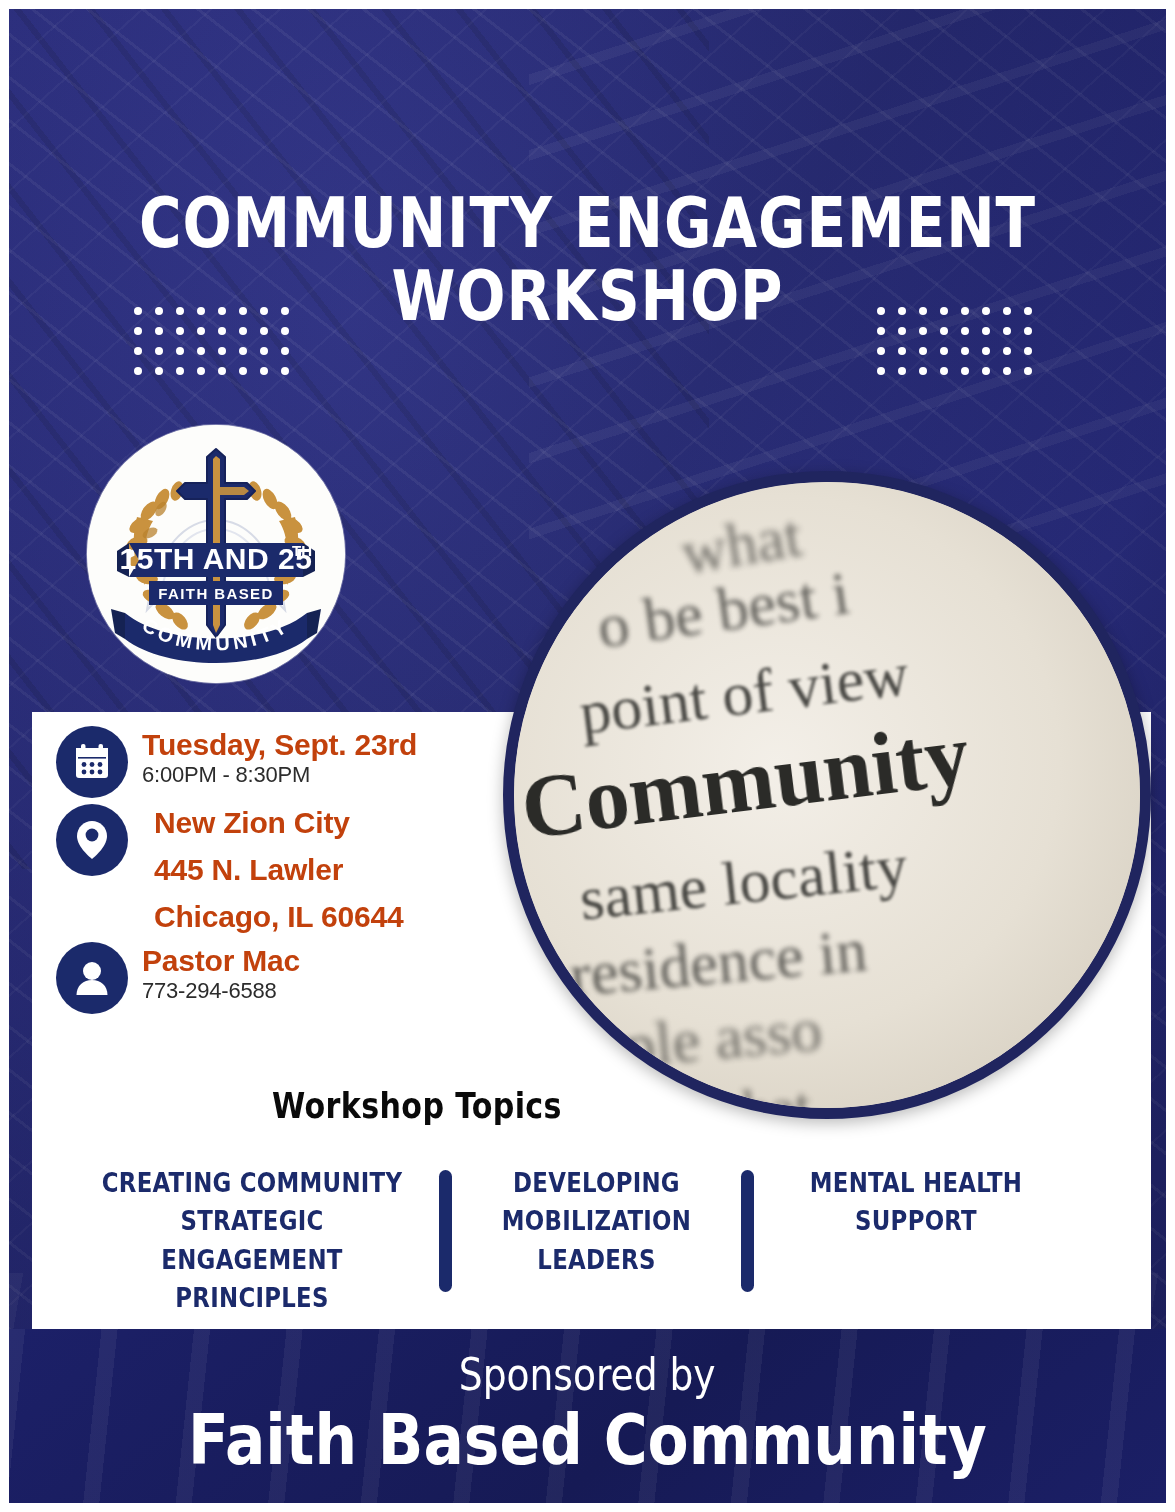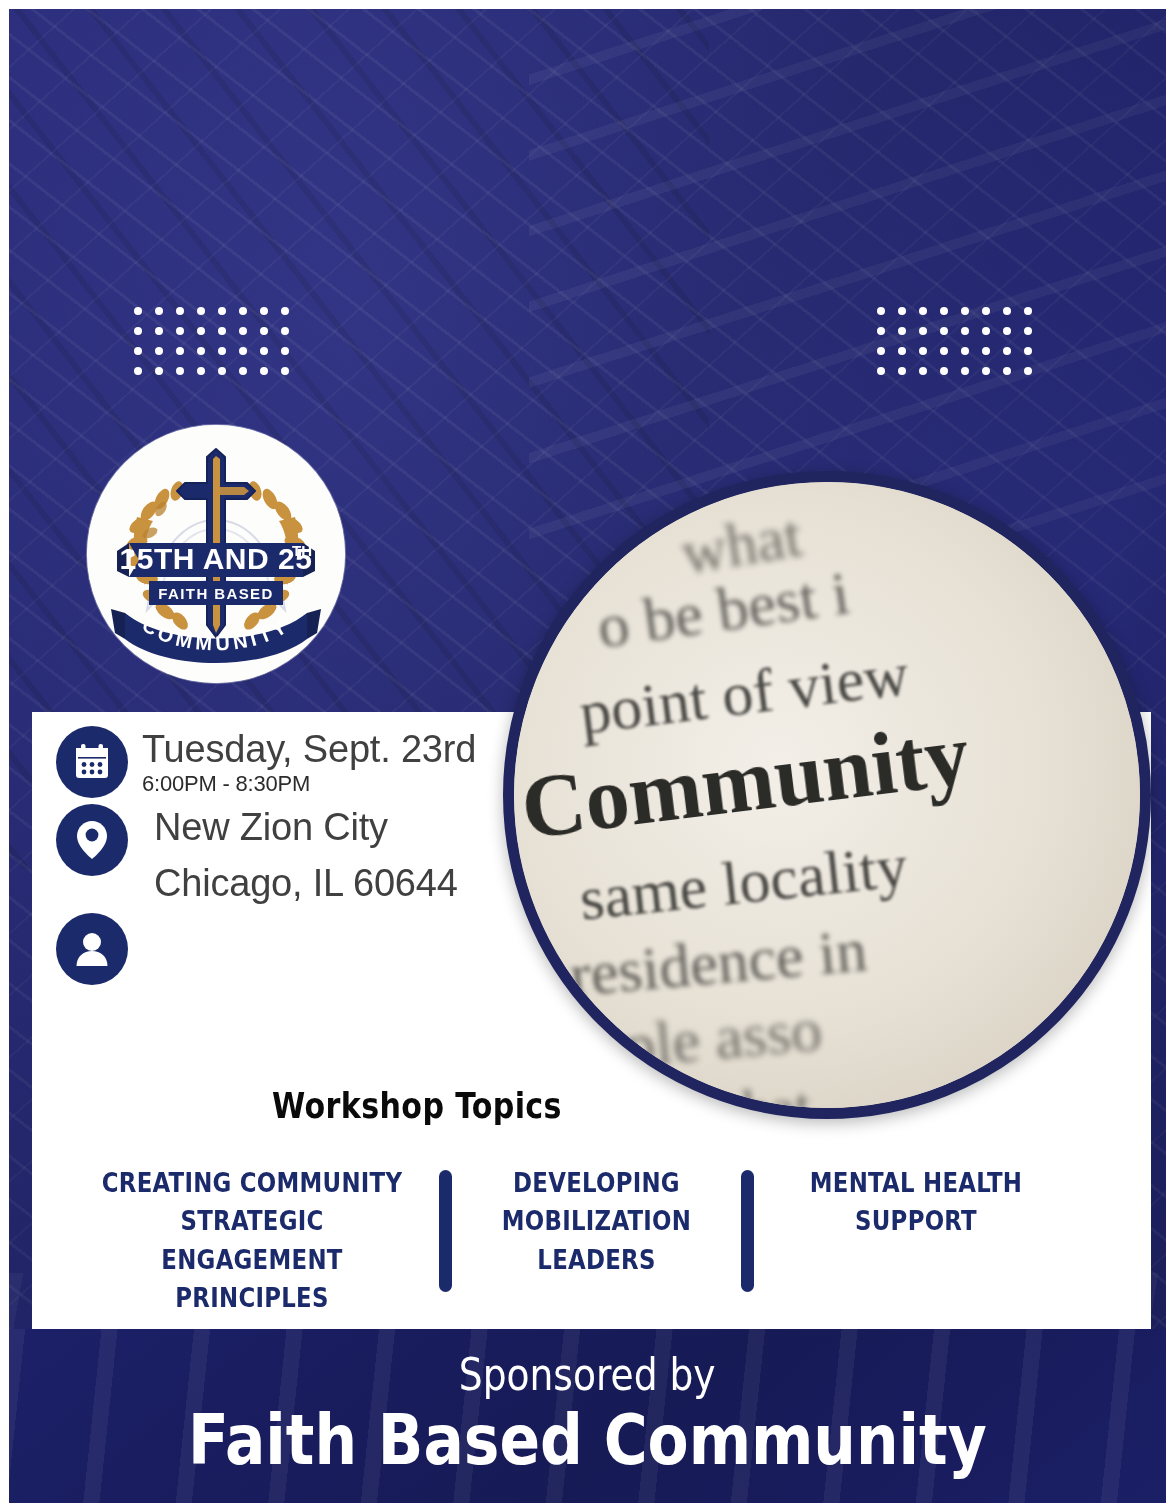--- a/index.html
+++ b/index.html
@@ -68,21 +68,21 @@
 
   
   .card{position:absolute;left:23px;top:703px;width:1119px;height:617px;background:#ffffff;z-index:7;}
 
   .details{position:absolute;left:24px;top:14px;width:470px;}
   .drow{display:flex;align-items:flex-start;margin-bottom:4px;}
   .dicon{width:72px;height:72px;border-radius:50%;background:#1b2a6b;flex:0 0 72px;
     display:flex;align-items:center;justify-content:center;margin-right:14px;}
   .dicon svg{display:block;}
   .dtext{padding-top:2px;}
-  .dstrong{color:#404040;font-size:38px;font-weight:normal;line-height:1.13;letter-spacing:-0.2px;}
+  .dstrong{color:#c2410c;font-size:30px;font-weight:bold;line-height:1.13;letter-spacing:-0.2px;}
   .dlight{color:#2c2c2c;font-size:22px;font-weight:normal;line-height:1.15;letter-spacing:-0.2px;}
   .addr-lines .dstrong{margin-bottom:13px;margin-left:12px;}
   .addr-lines .dstrong:last-child{margin-bottom:0;}
   .row-date{margin-top:0;}
   .row-loc{margin-top:6px;}
   .row-person{margin-top:8px;}
 
   
   .topics-head{position:absolute;left:0;top:373px;width:770px;text-align:center;
     color:#0a0a0a;font-family:"Liberation Sans Narrow","DejaVu Sans Condensed","Liberation Sans",sans-serif;
@@ -112,20 +112,24 @@
 
 <div class="flyer">
   <div class="poster">
     <div class="tex1"></div>
     <div class="tex2"></div>
     <div class="tex3"></div>
     <div class="tex4"></div>
     <div class="tex5"></div>
     <div class="vignette"></div>
 
+    <div class="title-wrap">
+      <div class="title-line l1">COMMUNITY ENGAGEMENT</div>
+      <div class="title-line l2">WORKSHOP</div>
+    </div>
 
     <div class="dotgrid left">
       <i></i>
         <i></i>
         <i></i>
         <i></i>
         <i></i>
         <i></i>
         <i></i>
         <i></i>
@@ -297,31 +301,36 @@
 
         <div class="drow row-loc">
           <div class="dicon">
             <svg width="38" height="42" viewBox="0 0 38 42" xmlns="http://www.w3.org/2000/svg">
               <path d="M19 2 C10.7 2 4 8.7 4 17 C4 28.5 19 40 19 40 C19 40 34 28.5 34 17 C34 8.7 27.3 2 19 2 Z" fill="#ffffff"></path>
               <circle cx="19" cy="16" r="6.4" fill="#1b2a6b"></circle>
             </svg>
           </div>
           <div class="dtext addr-lines">
             <div class="dstrong">New Zion City</div>
+            <div class="dstrong">445 N. Lawler</div>
             <div class="dstrong">Chicago, IL 60644</div>
           </div>
         </div>
 
         <div class="drow row-person">
           <div class="dicon">
             <svg width="38" height="38" viewBox="0 0 38 38" xmlns="http://www.w3.org/2000/svg">
               <circle cx="19" cy="12" r="9" fill="#ffffff"></circle>
               <path d="M3.5 36 C3.5 26.5 10.5 21 19 21 C27.5 21 34.5 26.5 34.5 36 Z" fill="#ffffff"></path>
             </svg>
           </div>
+          <div class="dtext">
+            <div class="dstrong">Pastor Mac</div>
+            <div class="dlight">773-294-6588</div>
+          </div>
         </div>
 
       </div>
 
       <div class="topics-head">Workshop Topics</div>
 
       <div class="topics">
         <div class="topic t1">
           <div>CREATING COMMUNITY</div>
           <div>STRATEGIC ENGAGEMENT</div>

